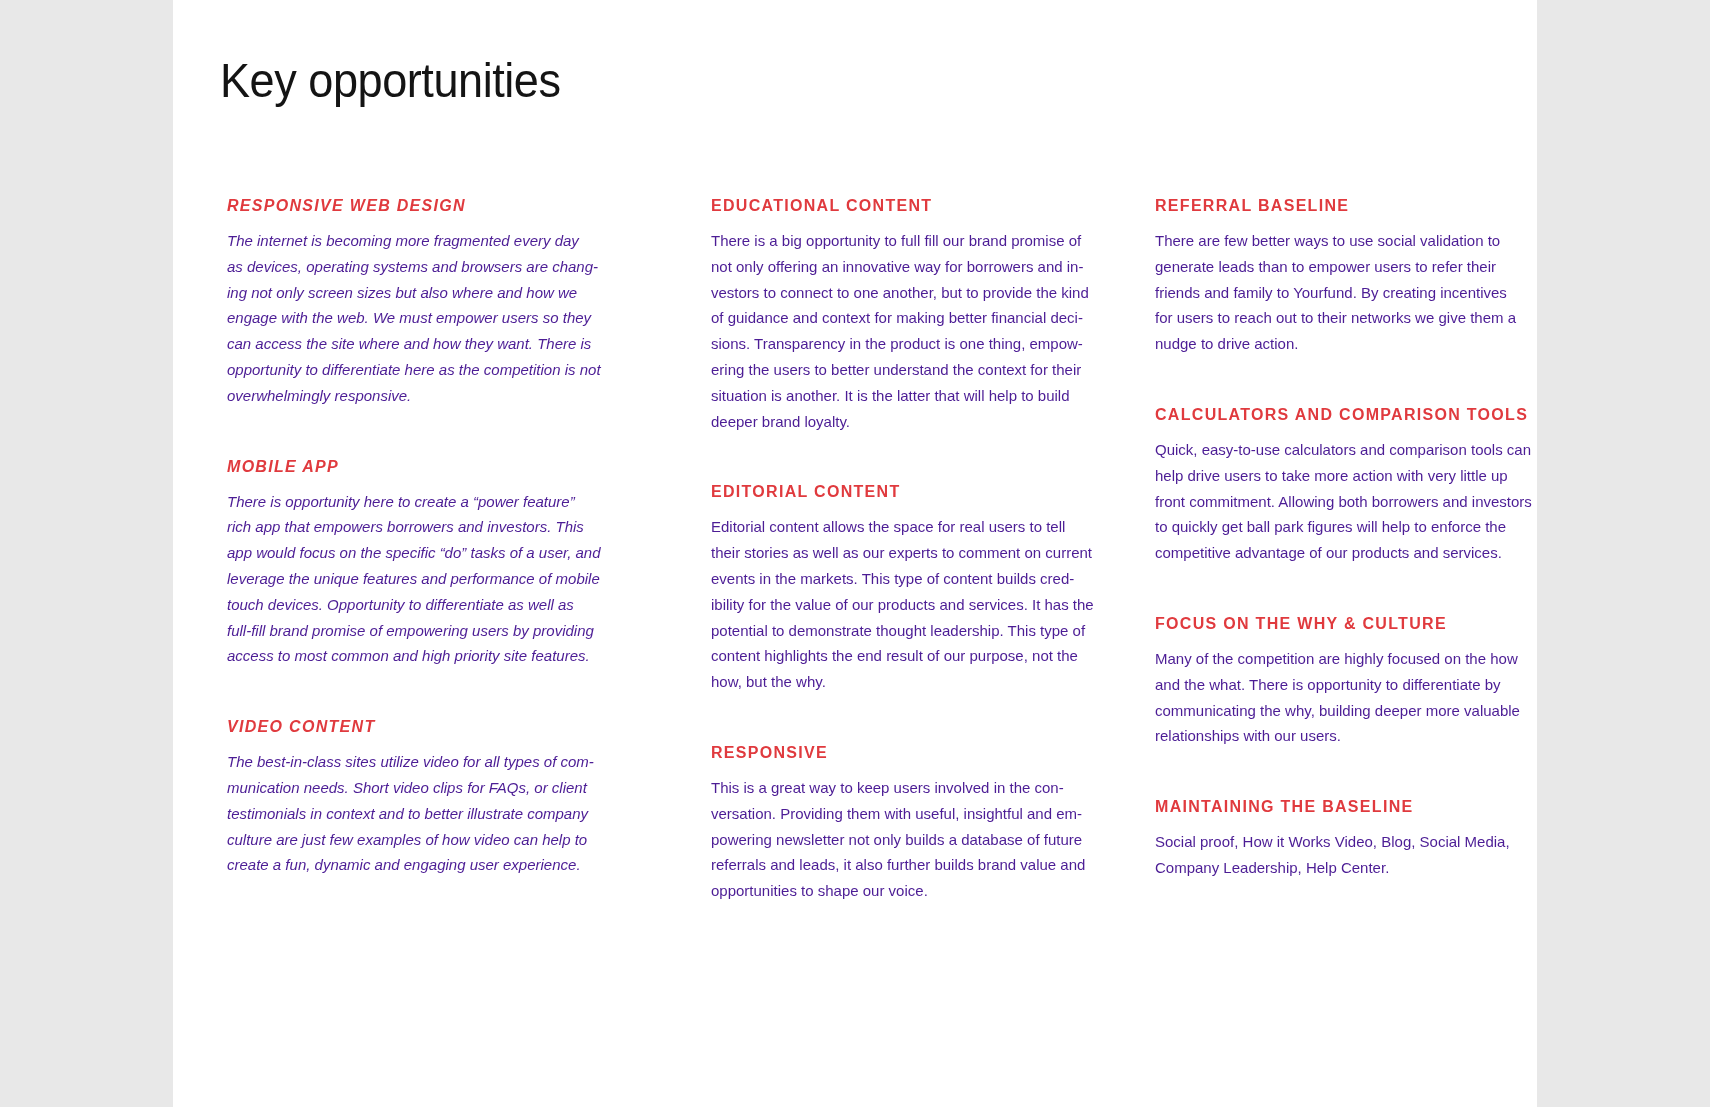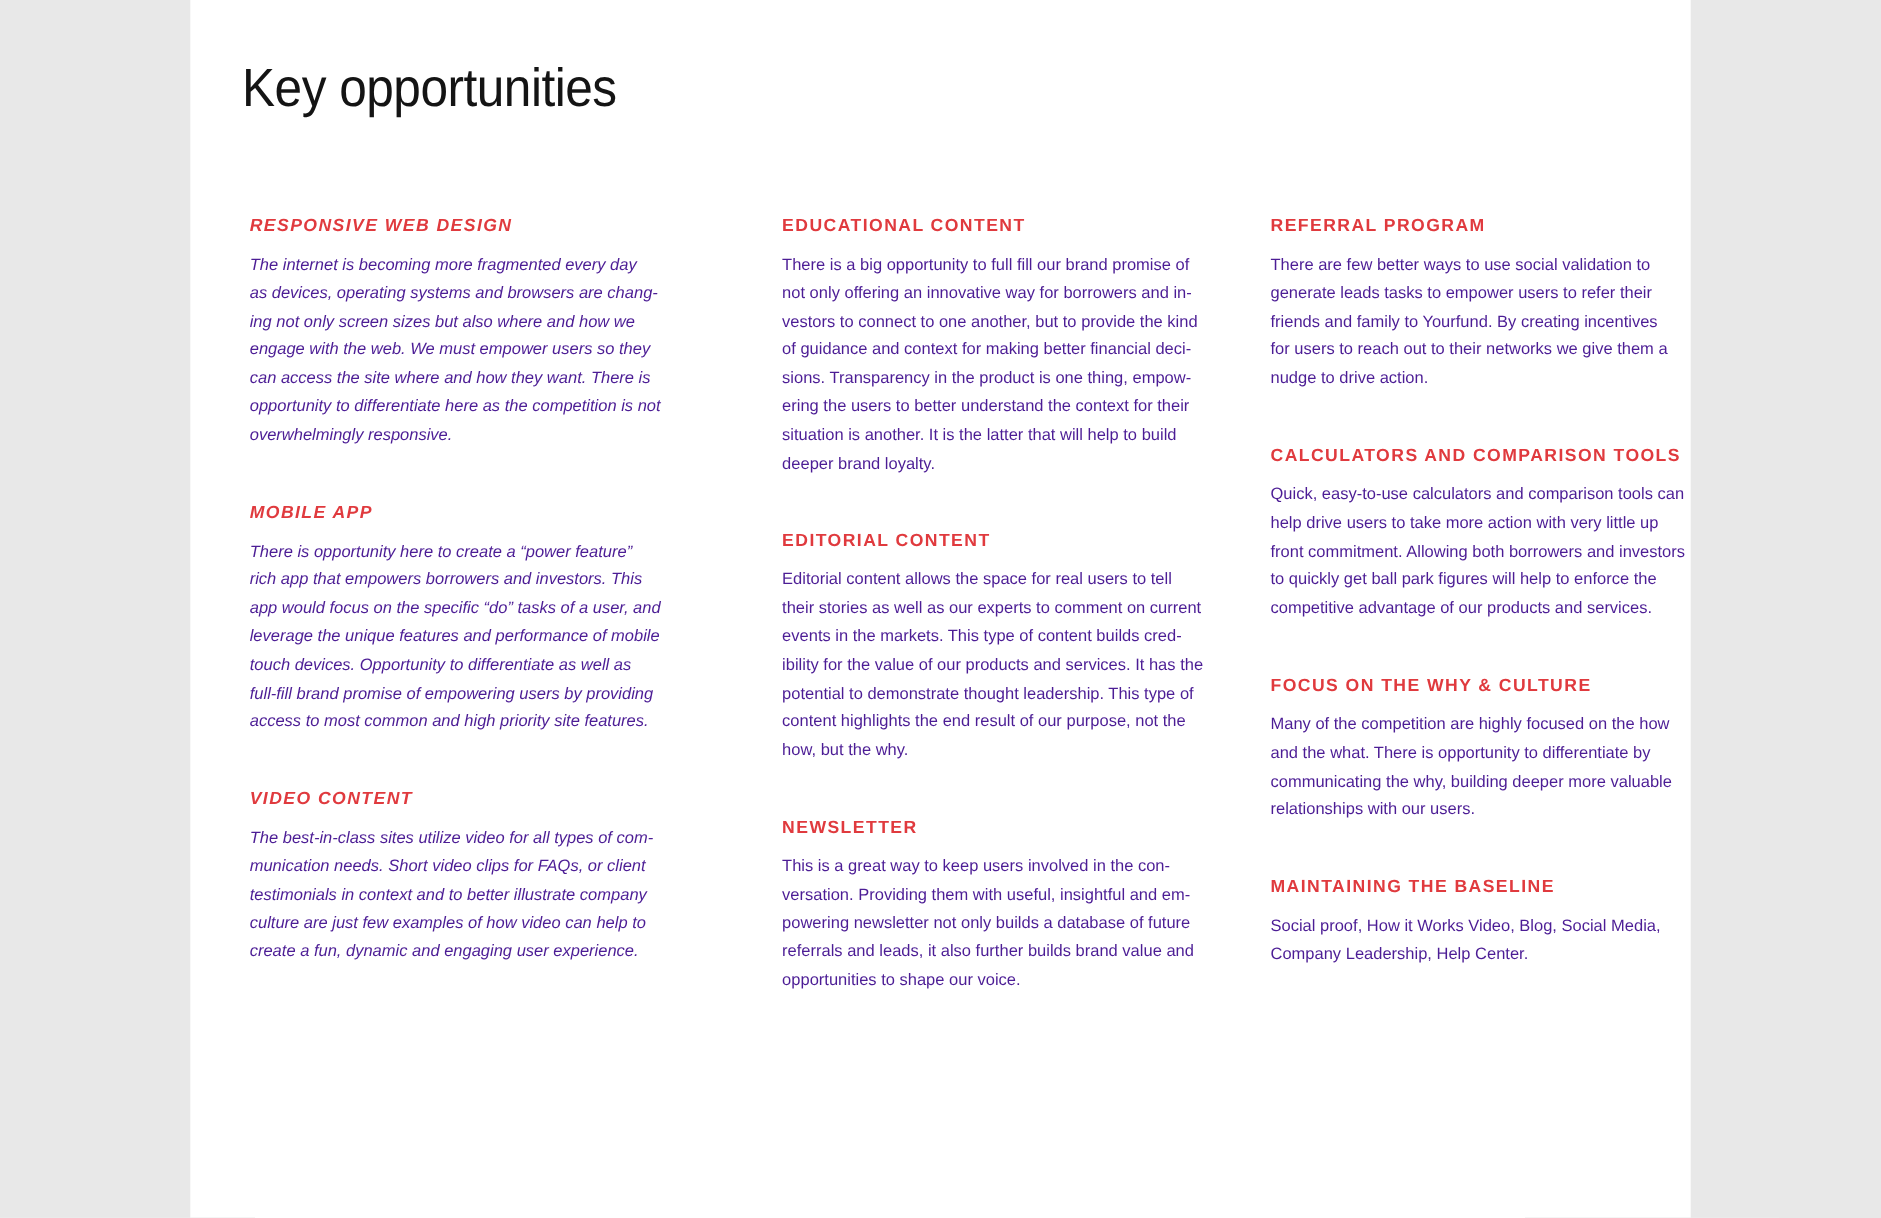--- a/index.html
+++ b/index.html
@@ -141,34 +141,34 @@
       <div class="section-heading">EDITORIAL CONTENT</div>
       <div class="section-body">Editorial content allows the space for real users to tell
 their stories as well as our experts to comment on current
 events in the markets. This type of content builds cred-
 ibility for the value of our products and services. It has the
 potential to demonstrate thought leadership. This type of
 content highlights the end result of our purpose, not the
 how, but the why.</div>
     </div>
     <div class="section">
-      <div class="section-heading">NEWSLETTER</div>
+      <div class="section-heading">RESPONSIVE</div>
       <div class="section-body">This is a great way to keep users involved in the con-
 versation. Providing them with useful, insightful and em-
 powering newsletter not only builds a database of future
 referrals and leads, it also further builds brand value and
 opportunities to shape our voice.</div>
     </div>
   </div>
 
   <div class="col col-3">
     <div class="section">
-      <div class="section-heading">REFERRAL PROGRAM</div>
+      <div class="section-heading">REFERRAL BASELINE</div>
       <div class="section-body">There are few better ways to use social validation to
-generate leads tasks to empower users to refer their
+generate leads than to empower users to refer their
 friends and family to Yourfund. By creating incentives
 for users to reach out to their networks we give them a
 nudge to drive action.</div>
     </div>
     <div class="section">
       <div class="section-heading">CALCULATORS AND COMPARISON TOOLS</div>
       <div class="section-body">Quick, easy-to-use calculators and comparison tools can
 help drive users to take more action with very little up
 front commitment. Allowing both borrowers and investors
 to quickly get ball park figures will help to enforce the

